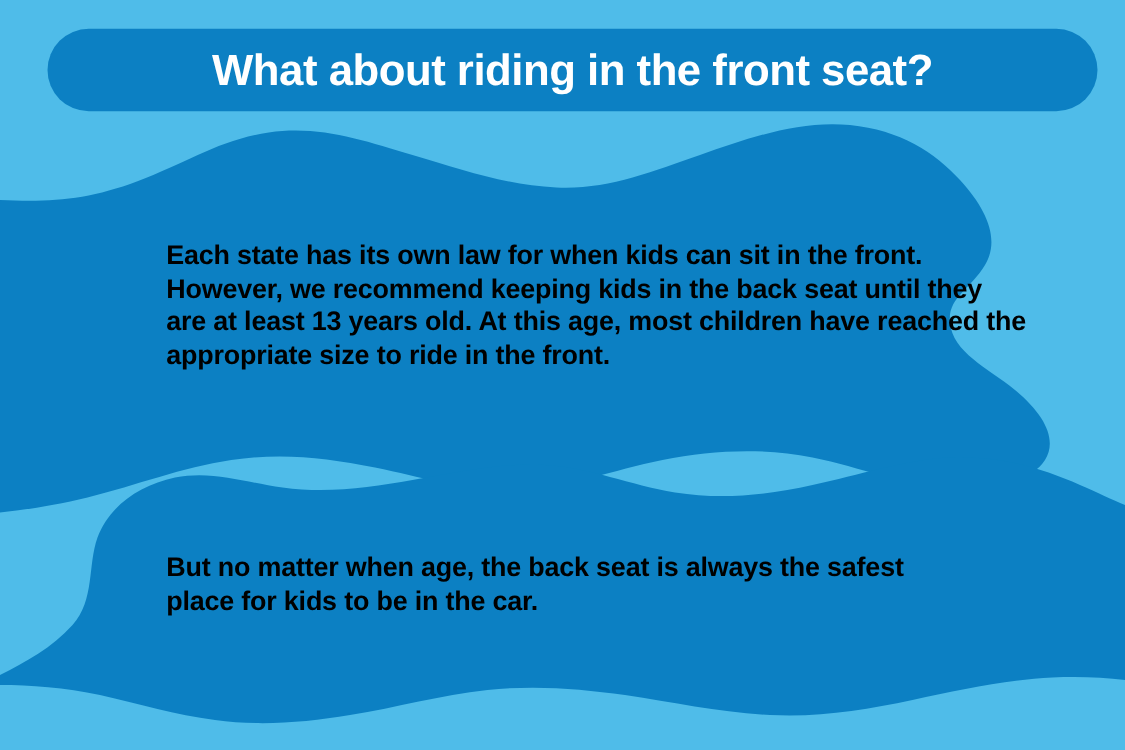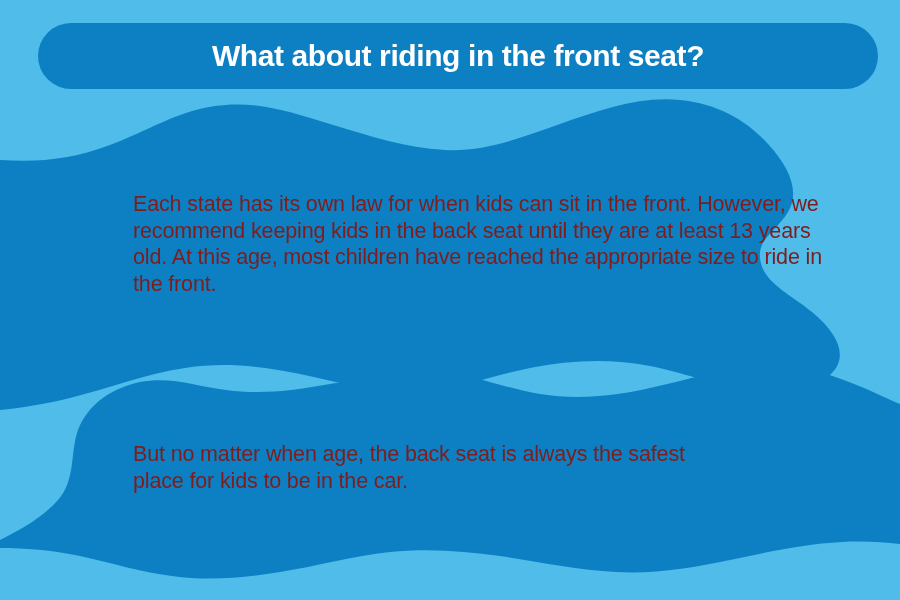--- a/index.html
+++ b/index.html
@@ -43,35 +43,35 @@
     background: #0c80c3;
     border-radius: 33px;
     display: flex;
     align-items: center;
     justify-content: center;
     box-sizing: border-box;
   }
 
   #header-title {
     color: #ffffff;
-    font-size: 30px;
+    font-size: 35px;
     font-weight: bold;
     letter-spacing: -0.4px;
     line-height: 1;
     white-space: nowrap;
     text-align: center;
     margin: 16px;
   }
 
   
   .body-text {
     position: absolute;
-    color: #7f1d1d;
+    color: #000000;
     font-size: 21.5px;
-    font-weight: normal;
+    font-weight: bold;
     line-height: 26.5px;
     margin: 0;
     letter-spacing: -0.15px;
   }
 
   #paragraph-one {
     left: 133px;
     top: 191px;
     width: 690px;
   }

